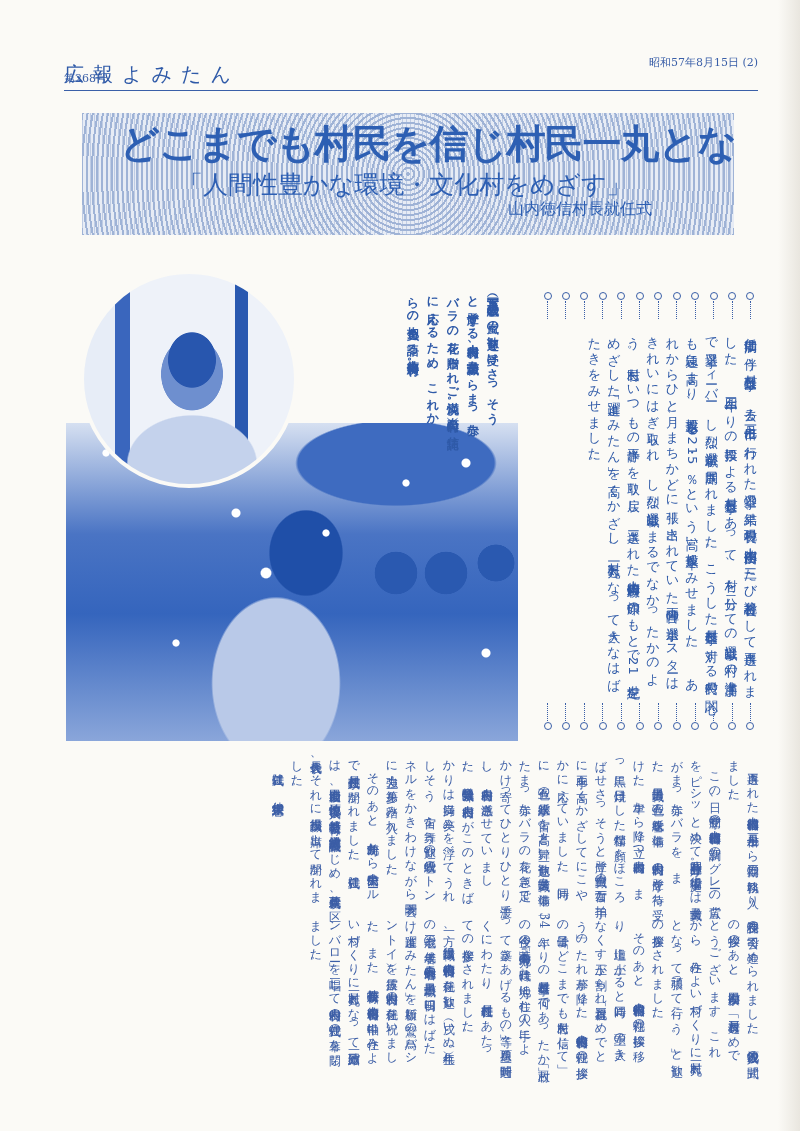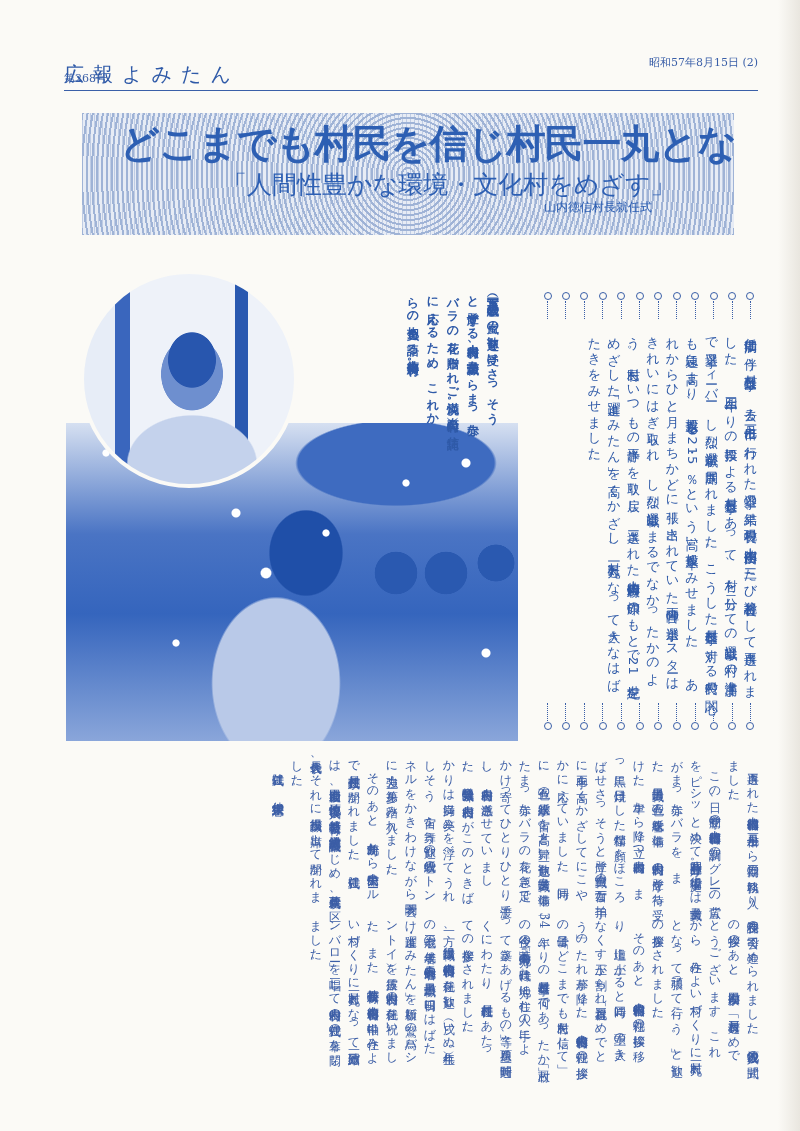--- a/index.html
+++ b/index.html
@@ -16,22 +16,22 @@
 
   
   .banner { position:absolute; left:82px; top:113px; width:652px; height:122px; overflow:hidden;
             background:
               repeating-radial-gradient(circle at 50% 50%, #9fb3d6 0 2px, #e7ecf5 2px 5px);
   }
   .banner .stripes { position:absolute; inset:0;
             background: repeating-linear-gradient(90deg, rgba(159,179,214,.55) 0 1px, transparent 1px 4px); }
   .banner .h1 { position:absolute; left:38px; top:4px; font-family:"DejaVu Sans", sans-serif; font-weight:bold;
             font-size:39px; color:#2d5fb3; letter-spacing:-1px; white-space:nowrap; }
-  .banner .h2 { position:absolute; left:96px; top:55px; font-size:25px; color:#2d5fb3; white-space:nowrap;padding-left:44px; }
-  .banner .h3 { position:absolute; right:82px; top:86px; font-family:"DejaVu Sans", sans-serif; font-size:12px; color:#2d5fb3; white-space:nowrap;text-align:right; }
+  .banner .h2 { position:absolute; left:96px; top:55px; font-size:25px; color:#2d5fb3; white-space:nowrap; }
+  .banner .h3 { position:absolute; right:82px; top:86px; font-family:"DejaVu Sans", sans-serif; font-size:16px; color:#2d5fb3; white-space:nowrap;text-align:right; }
 
   
   .photo-main { position:absolute; left:66px; top:423px; width:452px; height:318px; overflow:hidden;
       background:
         radial-gradient(ellipse 60px 70px at 240px 130px, #1f4fa8 0 60%, transparent 62%),
         radial-gradient(ellipse 90px 120px at 210px 260px, #b9c9e8 0 70%, transparent 72%),
         radial-gradient(ellipse 140px 60px at 330px 40px, #3e6bc0 0 70%, transparent 72%),
         radial-gradient(circle 30px at 330px 150px, #2a59b0 0 70%, transparent 72%),
         radial-gradient(circle 30px at 380px 150px, #2a59b0 0 70%, transparent 72%),
         radial-gradient(circle 26px at 430px 140px, #2a59b0 0 70%, transparent 72%),

